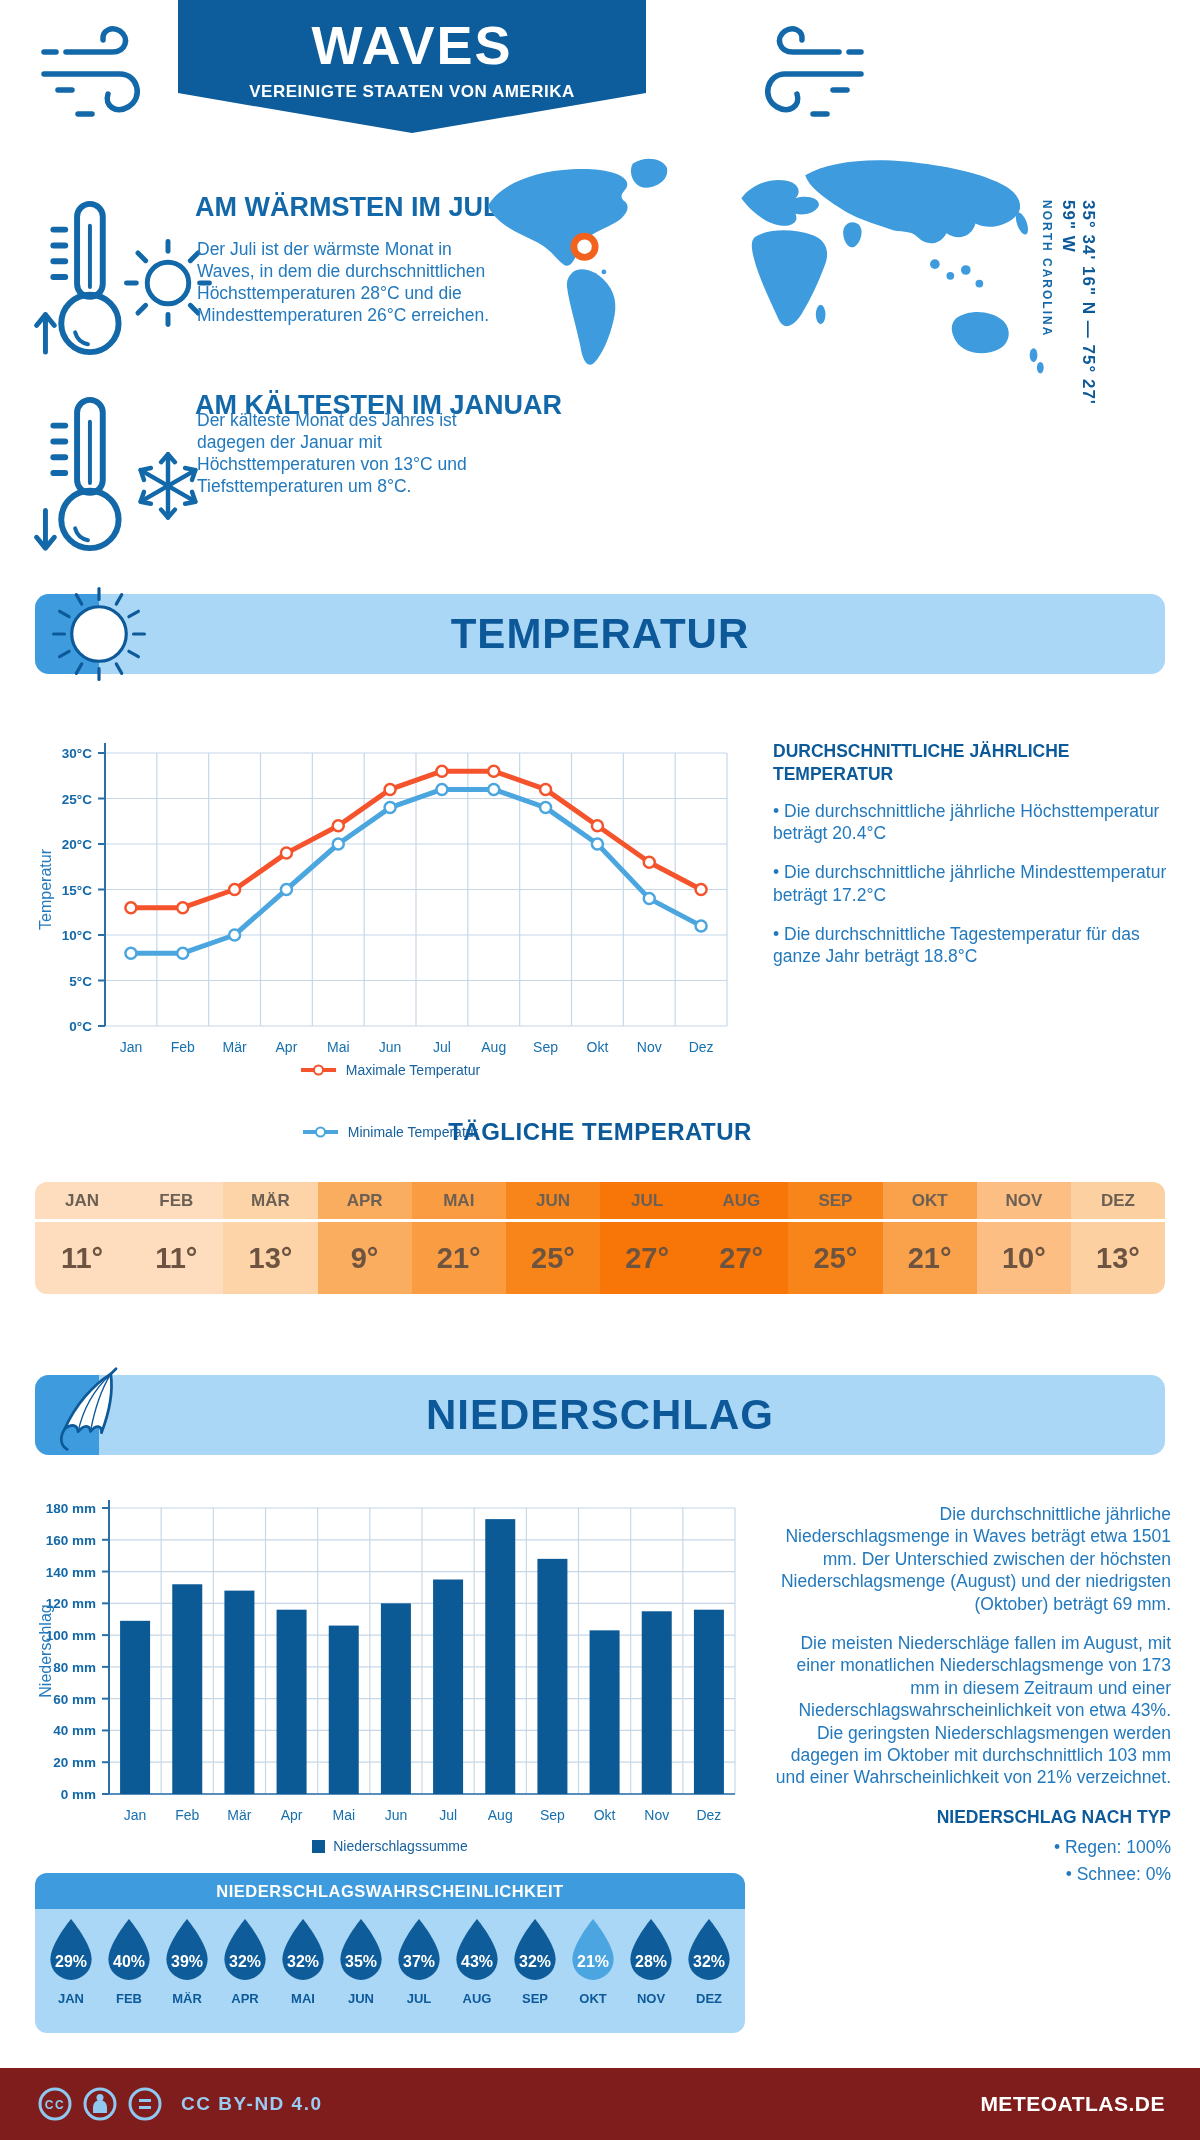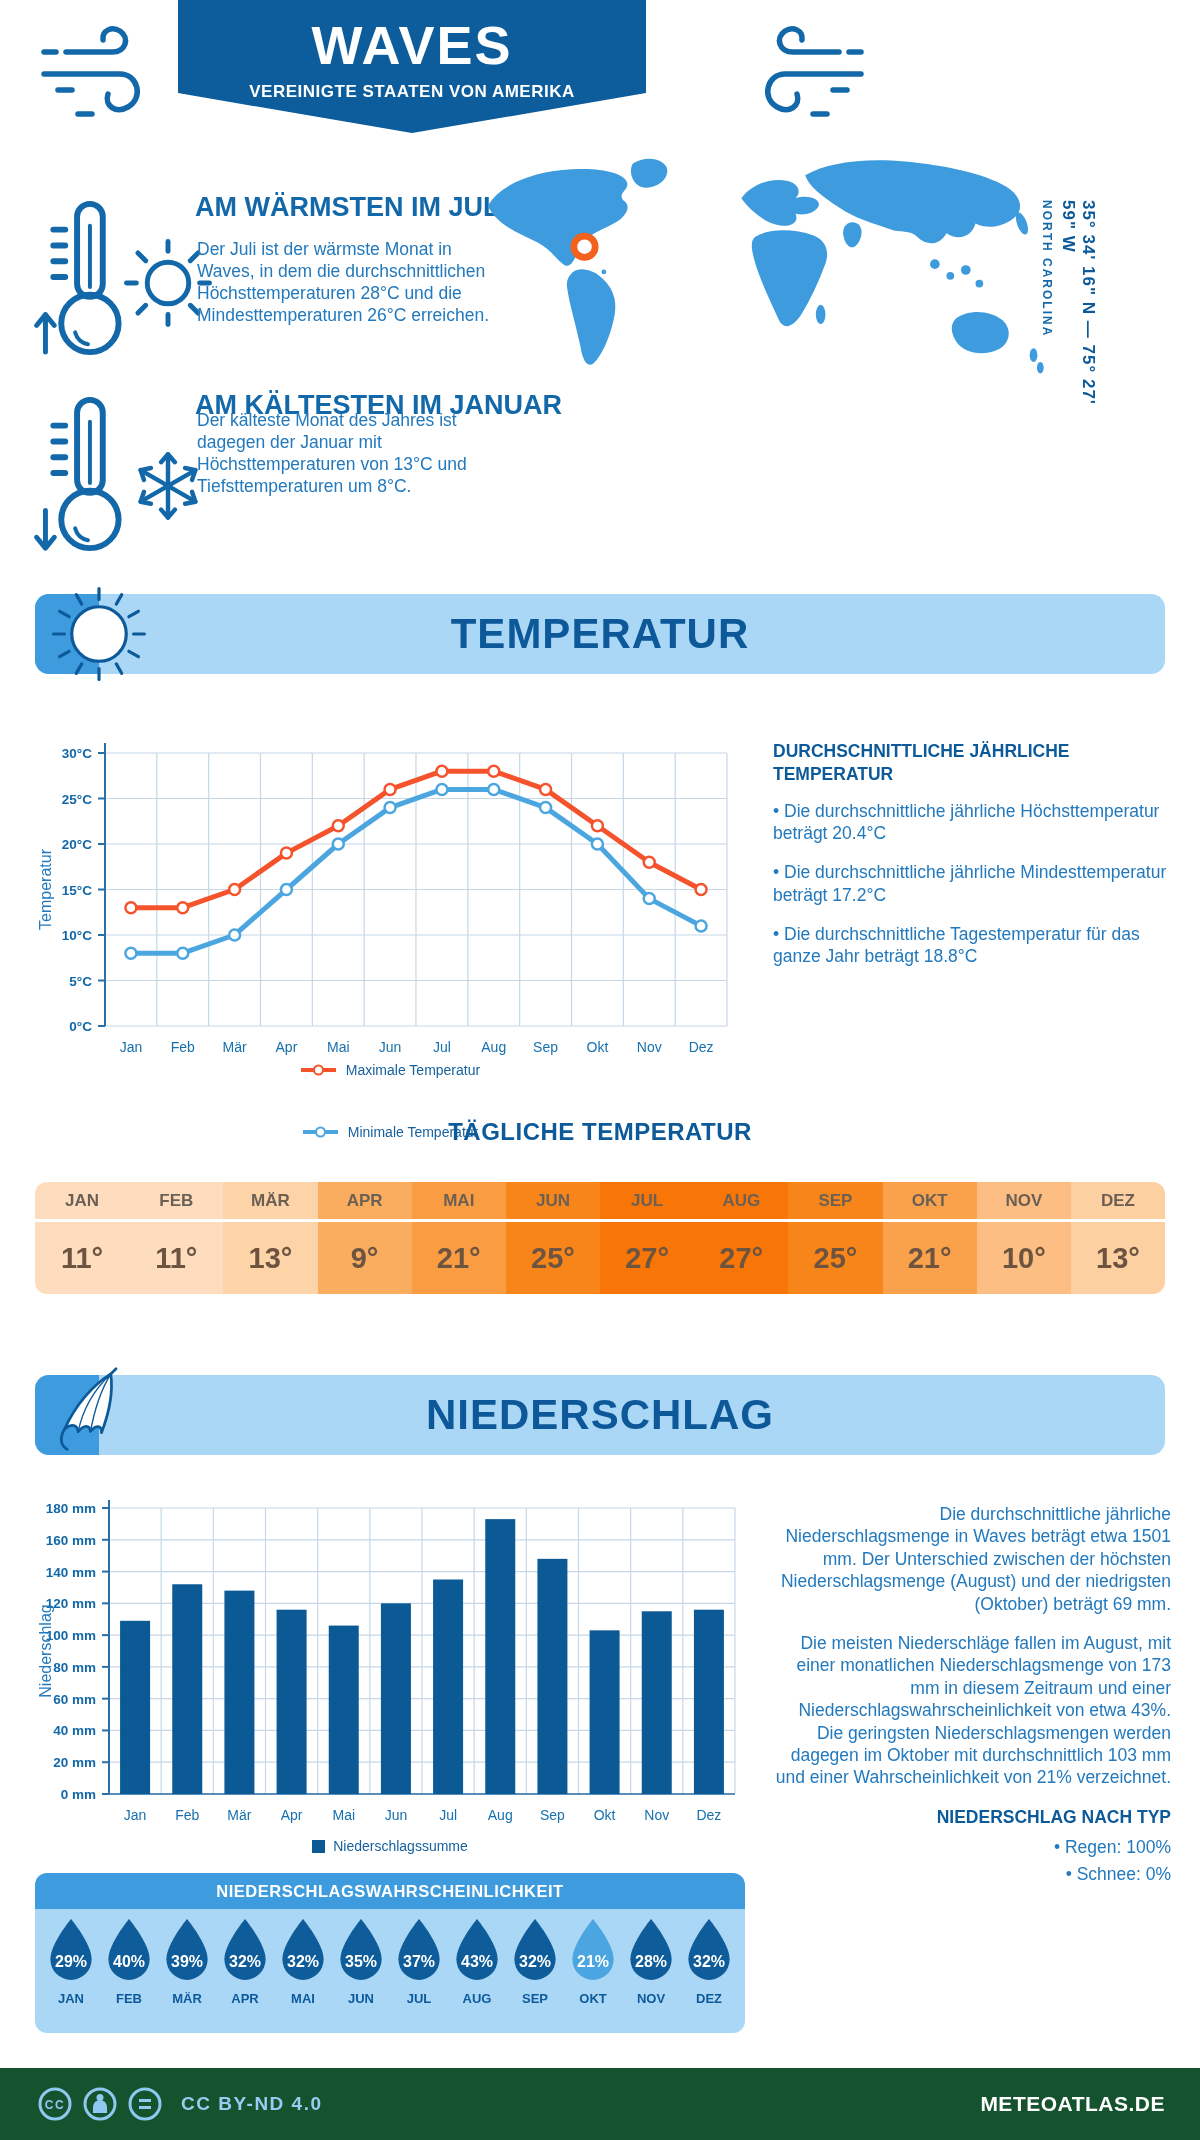--- a/index.html
+++ b/index.html
@@ -67,21 +67,21 @@
   #prob-panel { position:absolute; left:35px; top:1873px; width:710px; }
   #prob-title { height:36px; background:#3E9CDE; border-radius:12px 12px 0 0;
     display:flex; align-items:center; justify-content:center;
     color:#fff; font-weight:bold; font-size:16.5px; letter-spacing:0.5px; }
   #prob-body { height:124px; background:#ABD7F6; border-radius:0 0 12px 12px;
     display:flex; justify-content:space-between; padding:8px 10px 0 10px; }
   .drop-wrap { width:52px; text-align:center; }
   .drop-wrap .drop-month { font-size:13px; font-weight:bold; color:#0D5A9A; margin-top:4px; }
 
   
-  #footer { position:absolute; left:0; top:2068px; width:1200px; height:72px; background:#14532d;
+  #footer { position:absolute; left:0; top:2068px; width:1200px; height:72px; background:#7f1d1d;
     display:flex; align-items:center; justify-content:space-between; padding:0 35px; }
   #footer .lic { display:flex; align-items:center; gap:16px; color:#9ACBF1;
     font-weight:bold; font-size:19px; letter-spacing:1.5px; }
   #footer .site { color:#fff; font-weight:bold; font-size:21px; letter-spacing:0.5px; }
 </style>
 </head>
 <body>
 
 <div id="page">
 

